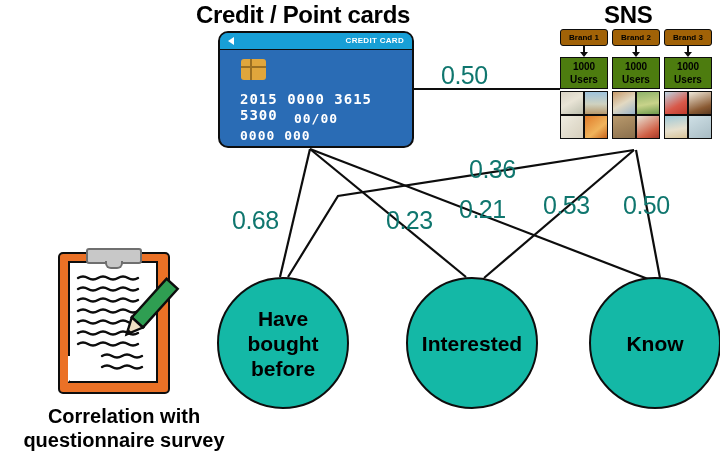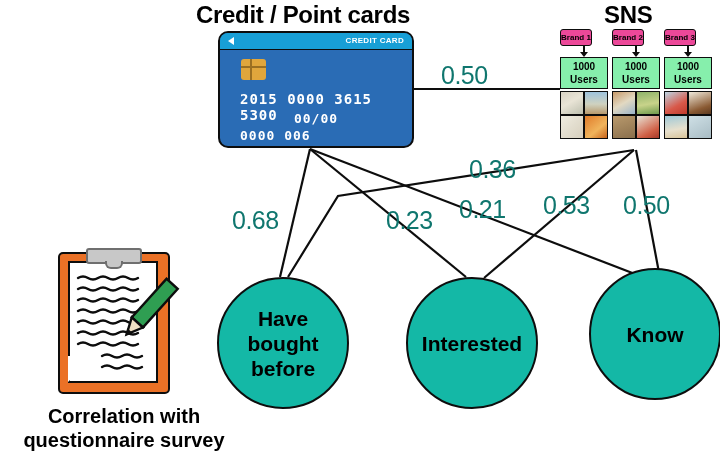--- a/index.html
+++ b/index.html
@@ -147,23 +147,23 @@
     letter-spacing: 1px;
   }
 
   
   .sns-col {
     position: absolute;
     top: 29px;
     width: 48px;
   }
   .brand-box {
-    width: 32px;
+    width: 48px;
     height: 17px;
-    background: #ec4899;
+    background: #a16207;
     border: 1.5px solid #0d0d0d;
     border-radius: 3px;
     box-sizing: border-box;
     font-size: 8px;
     font-weight: 700;
     color: #000;
     display: flex;
     align-items: center;
     justify-content: center;
     white-space: nowrap;
@@ -189,21 +189,21 @@
     top: 6px;
     width: 0;
     height: 0;
     border-left: 4px solid transparent;
     border-right: 4px solid transparent;
     border-top: 5px solid #0d0d0d;
   }
   .users-box {
     width: 48px;
     height: 32px;
-    background: #86efac;
+    background: #4d7c0f;
     border: 1.5px solid #0d0d0d;
     box-sizing: border-box;
     font-size: 10px;
     font-weight: 700;
     color: #000;
     line-height: 13px;
     text-align: center;
     padding-top: 2px;
   }
   .photo-grid {
@@ -351,21 +351,21 @@
   </svg>
 
   <div id="card">
     <div id="card-strip">
       <div id="card-play"></div>
       <div id="card-brand">CREDIT CARD</div>
     </div>
     <div id="card-chip"></div>
     <div id="card-number">2015 0000 3615 5300</div>
     <div id="card-exp">00/00</div>
-    <div id="card-holder">0000 006</div>
+    <div id="card-holder">0000 000</div>
   </div>
 
   <div class="sns-col" style="left:560px;">
     <div class="brand-box">Brand 1</div>
     <div class="brand-stem"></div>
     <div class="users-box">
       <div>1000</div>
       <div>Users</div>
     </div>
     <div class="photo-grid">
@@ -419,21 +419,21 @@
       <div>Have</div>
       <div>bought</div>
       <div>before</div>
     </div>
   </div>
 
   <div class="circle" style="left:406px; top:277px; width:132px; height:132px;">
     <div>Interested</div>
   </div>
 
-  <div class="circle" style="left:589px; top:268px; width:132px; height:132px;">
+  <div class="circle" style="left:589px; top:277px; width:132px; height:132px;">
     <div>Know</div>
   </div>
 
   <div id="clipboard">
     <div id="clip-board-body"></div>
     <div id="clip-paper"></div>
     <svg style="position:absolute; left:16px; top:20px;" width="80" height="105">
       <g stroke="#0d0d0d" stroke-width="2.4" fill="none" stroke-linecap="round">
         <path d="M4,6 q5,-3 10,0 t10,0 t10,0 t10,0 t10,0 t10,0"></path>
         <path d="M4,17 q5,-3 10,0 t10,0 t10,0 t10,0 t10,0 t10,0"></path>

